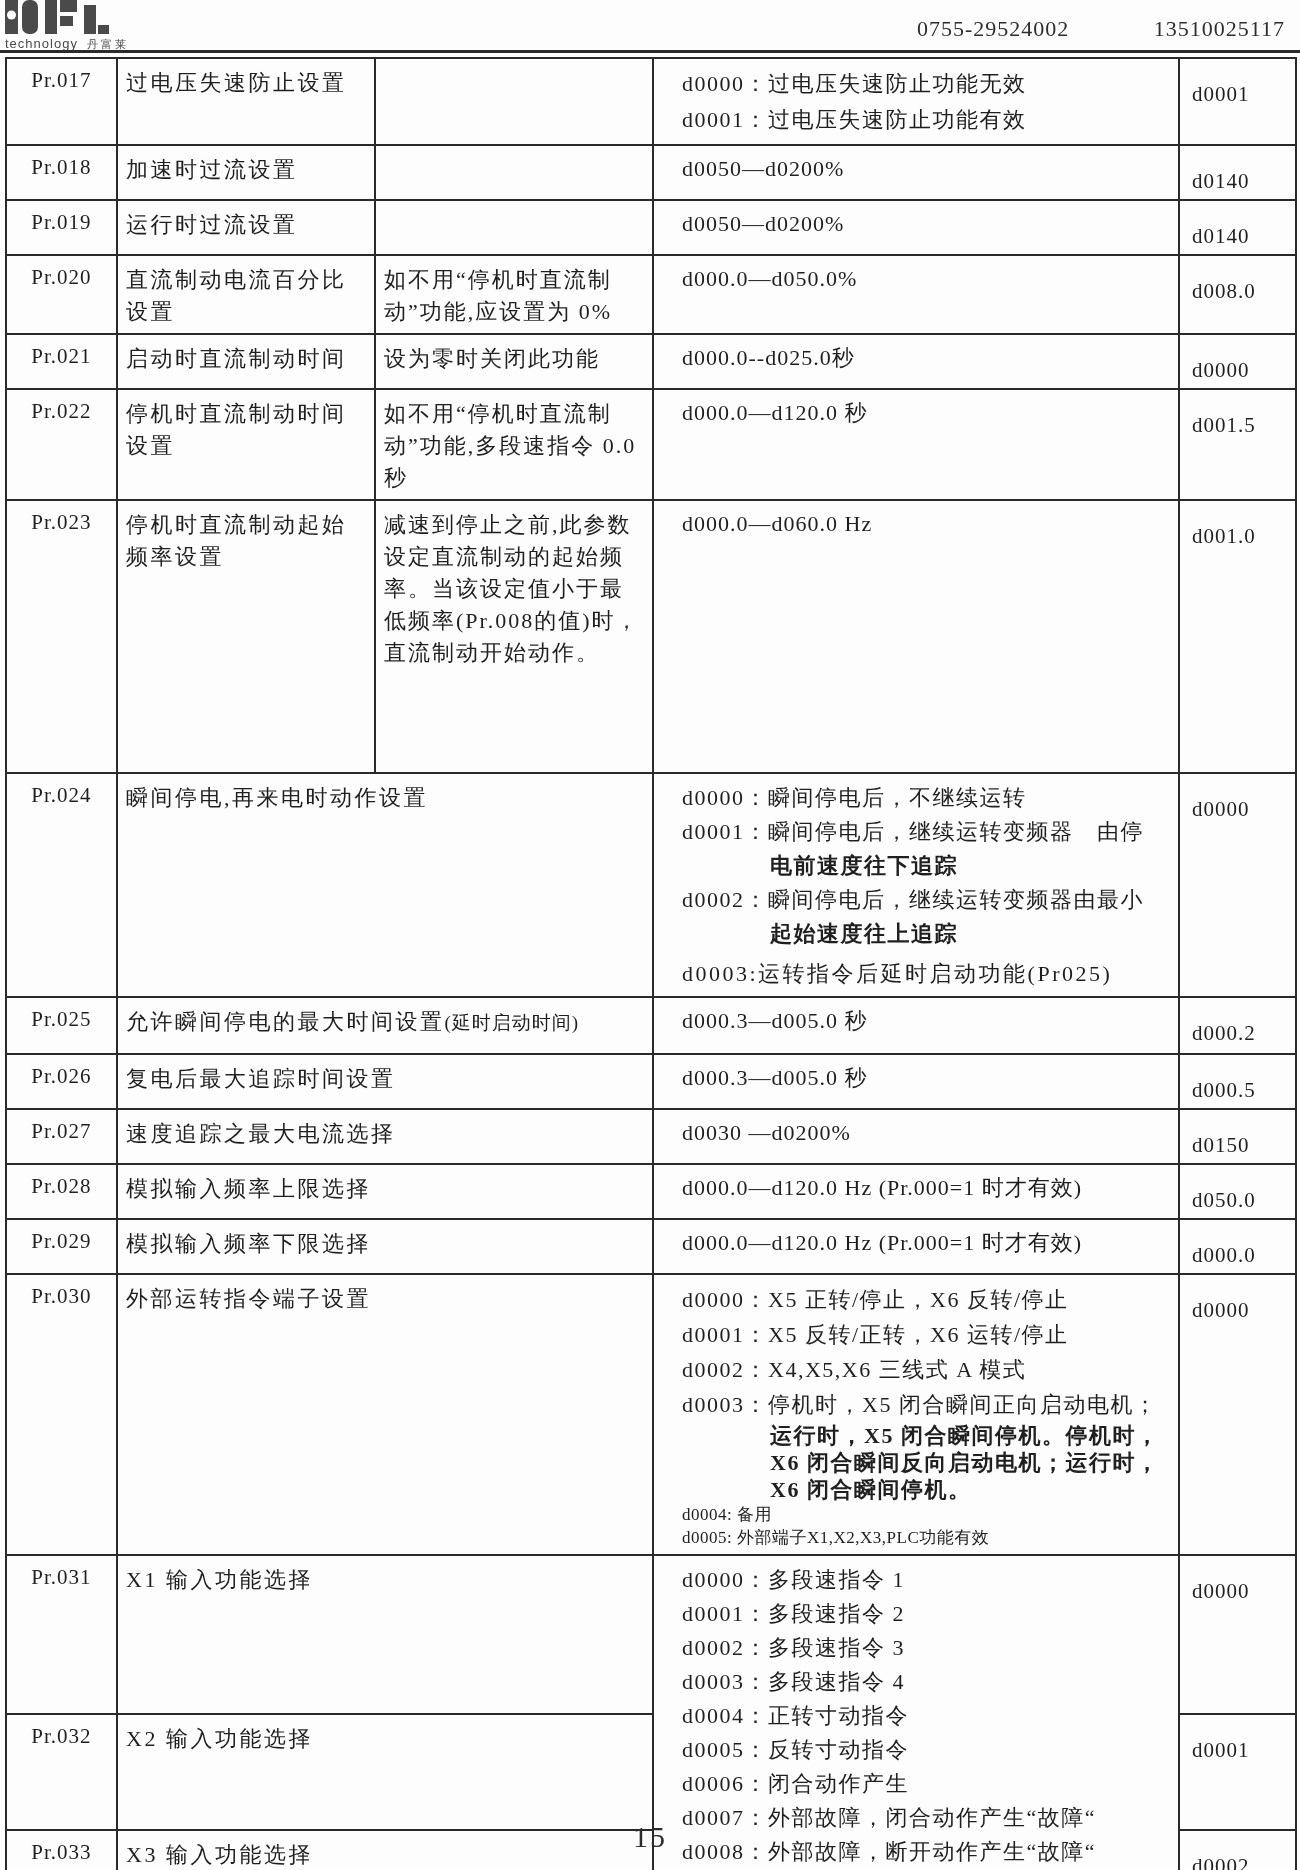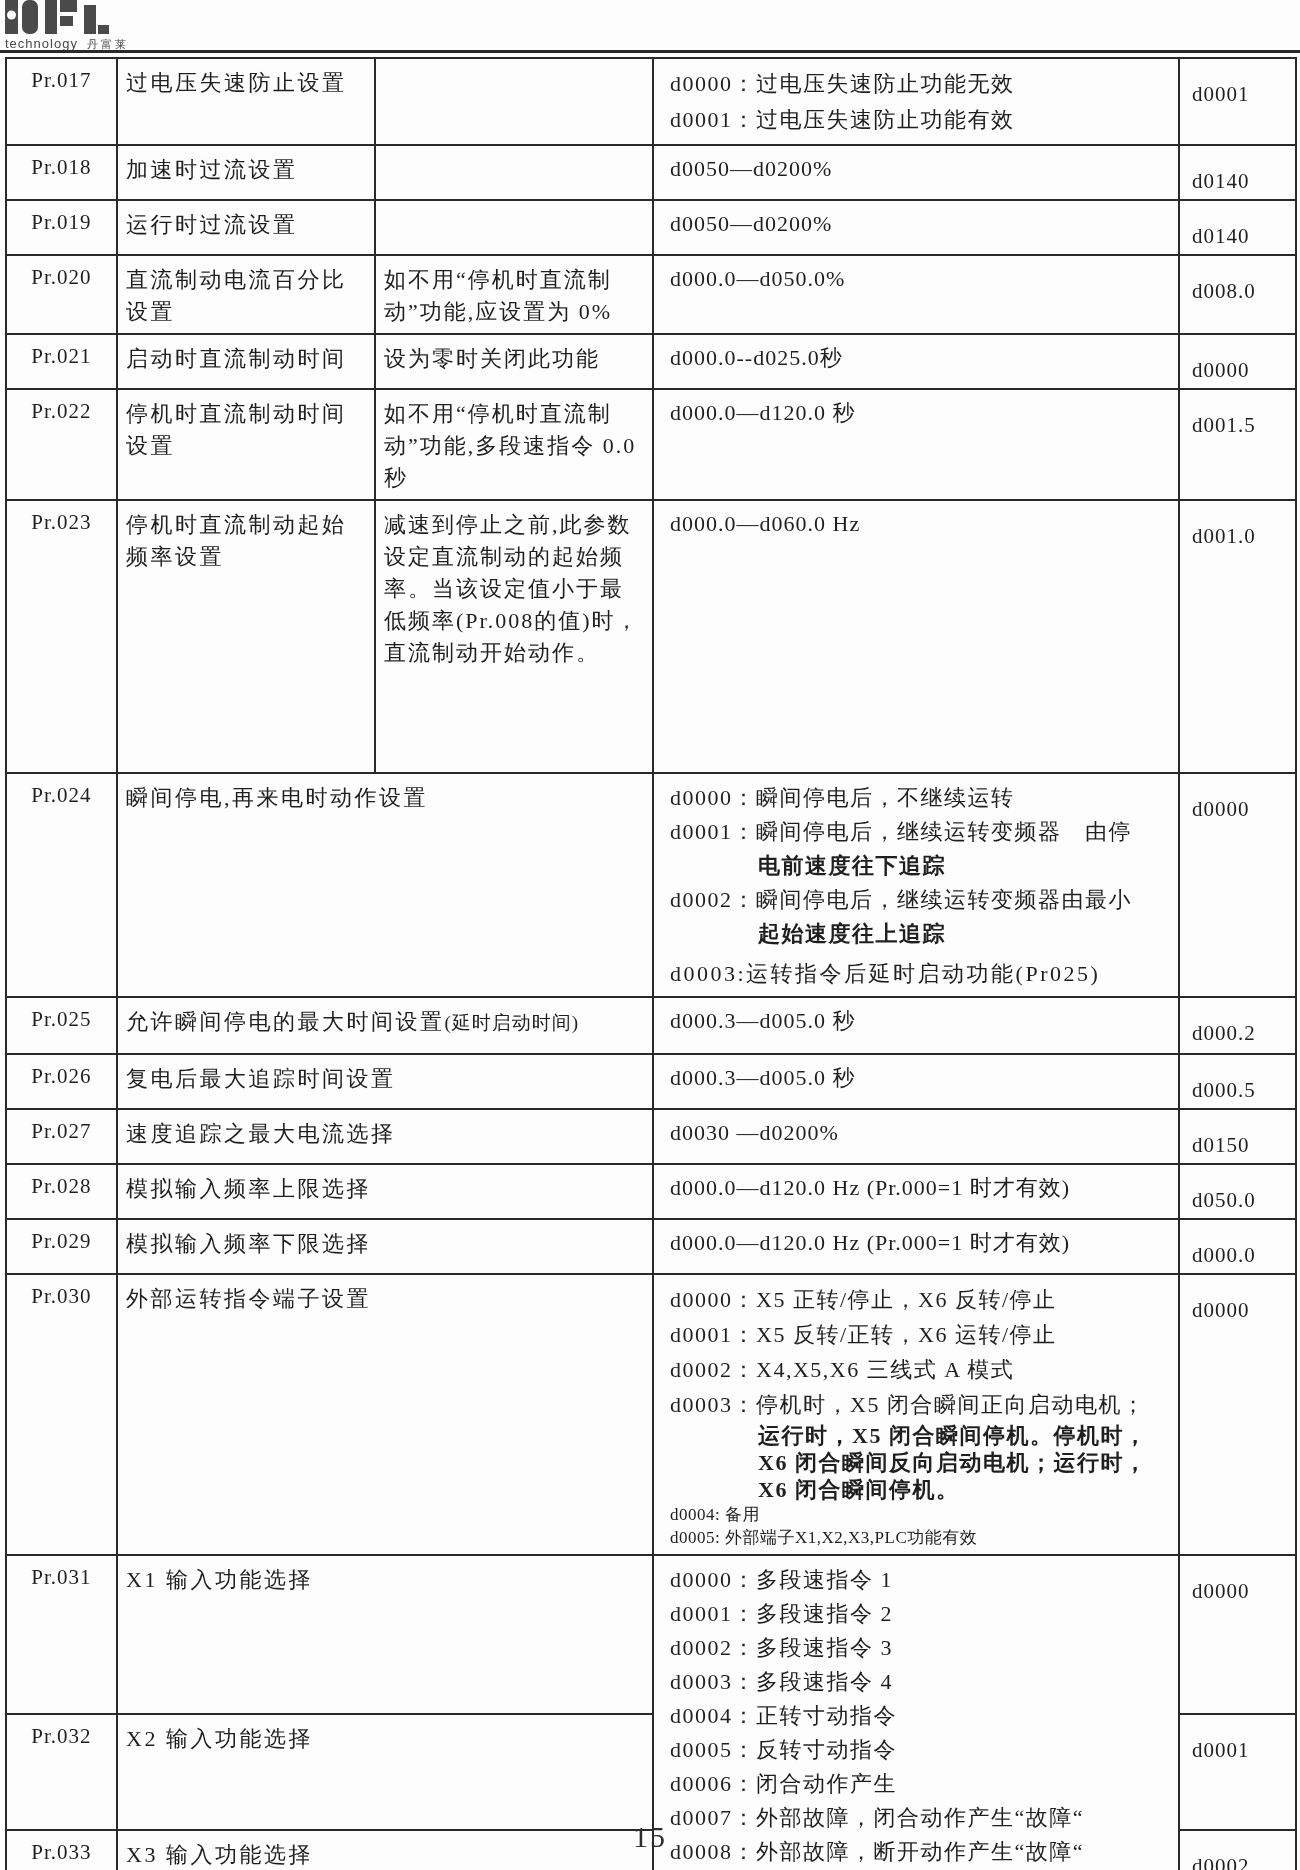--- a/index.html
+++ b/index.html
@@ -32,21 +32,21 @@
     position:absolute; top:57px; left:5px; width:1290px;
     border-collapse:collapse; table-layout:fixed;
   }
   td {
     border:2px solid #2a2a2a; vertical-align:top;
     padding:5px 8px; font-size:22px; overflow:hidden;
   }
   .c1 { text-align:center; font-size:21px; letter-spacing:1px; padding-top:9px; }
   .c2 { line-height:32px; letter-spacing:2.5px; padding-top:8px; }
   .c3 { line-height:32px; letter-spacing:2px;  padding-top:8px; }
-  .c4 { padding-left:16px; padding-top:7px; }
+  .c4 { padding-left:28px; padding-top:7px; }
   .c5 { font-size:21px; letter-spacing:1px; padding-top:23px; padding-left:12px; }
   .range { line-height:32px; letter-spacing:1px; }
   .opt { letter-spacing:1.5px; }
   .o17 { line-height:36px; }
   .o24 { line-height:34px; }
   .o24.gap { margin-top:6px; letter-spacing:2.5px; }
   .o30 { line-height:35px; }
   .o30.cont { line-height:27px; }
   .o30.sm { line-height:23px; font-size:17px; letter-spacing:0.5px; }
   .xopt { line-height:34px; letter-spacing:1.5px; }
@@ -74,20 +74,24 @@
         <rect x="55" y="16" width="13" height="10"></rect>
         <rect x="79" y="5" width="12" height="29"></rect>
         <rect x="93" y="25" width="11" height="9"></rect>
       </g>
       <circle cx="6.5" cy="15" r="4.5" fill="#fdfdfd"></circle>
     </svg>
     <div class="logo-sub">
       <span>technology</span><span class="logo-cn">丹富莱</span>
     </div>
   </div>
+  <div class="phones">
+    <span class="ph1">0755-29524002</span>
+    <span class="ph2">13510025117</span>
+  </div>
   <div class="rule"></div>
 
   <table class="param">
     <colgroup>
       <col style="width:111px">
         <col style="width:258px">
         <col style="width:278px">
         <col style="width:526px">
         <col style="width:117px">
     </colgroup>

